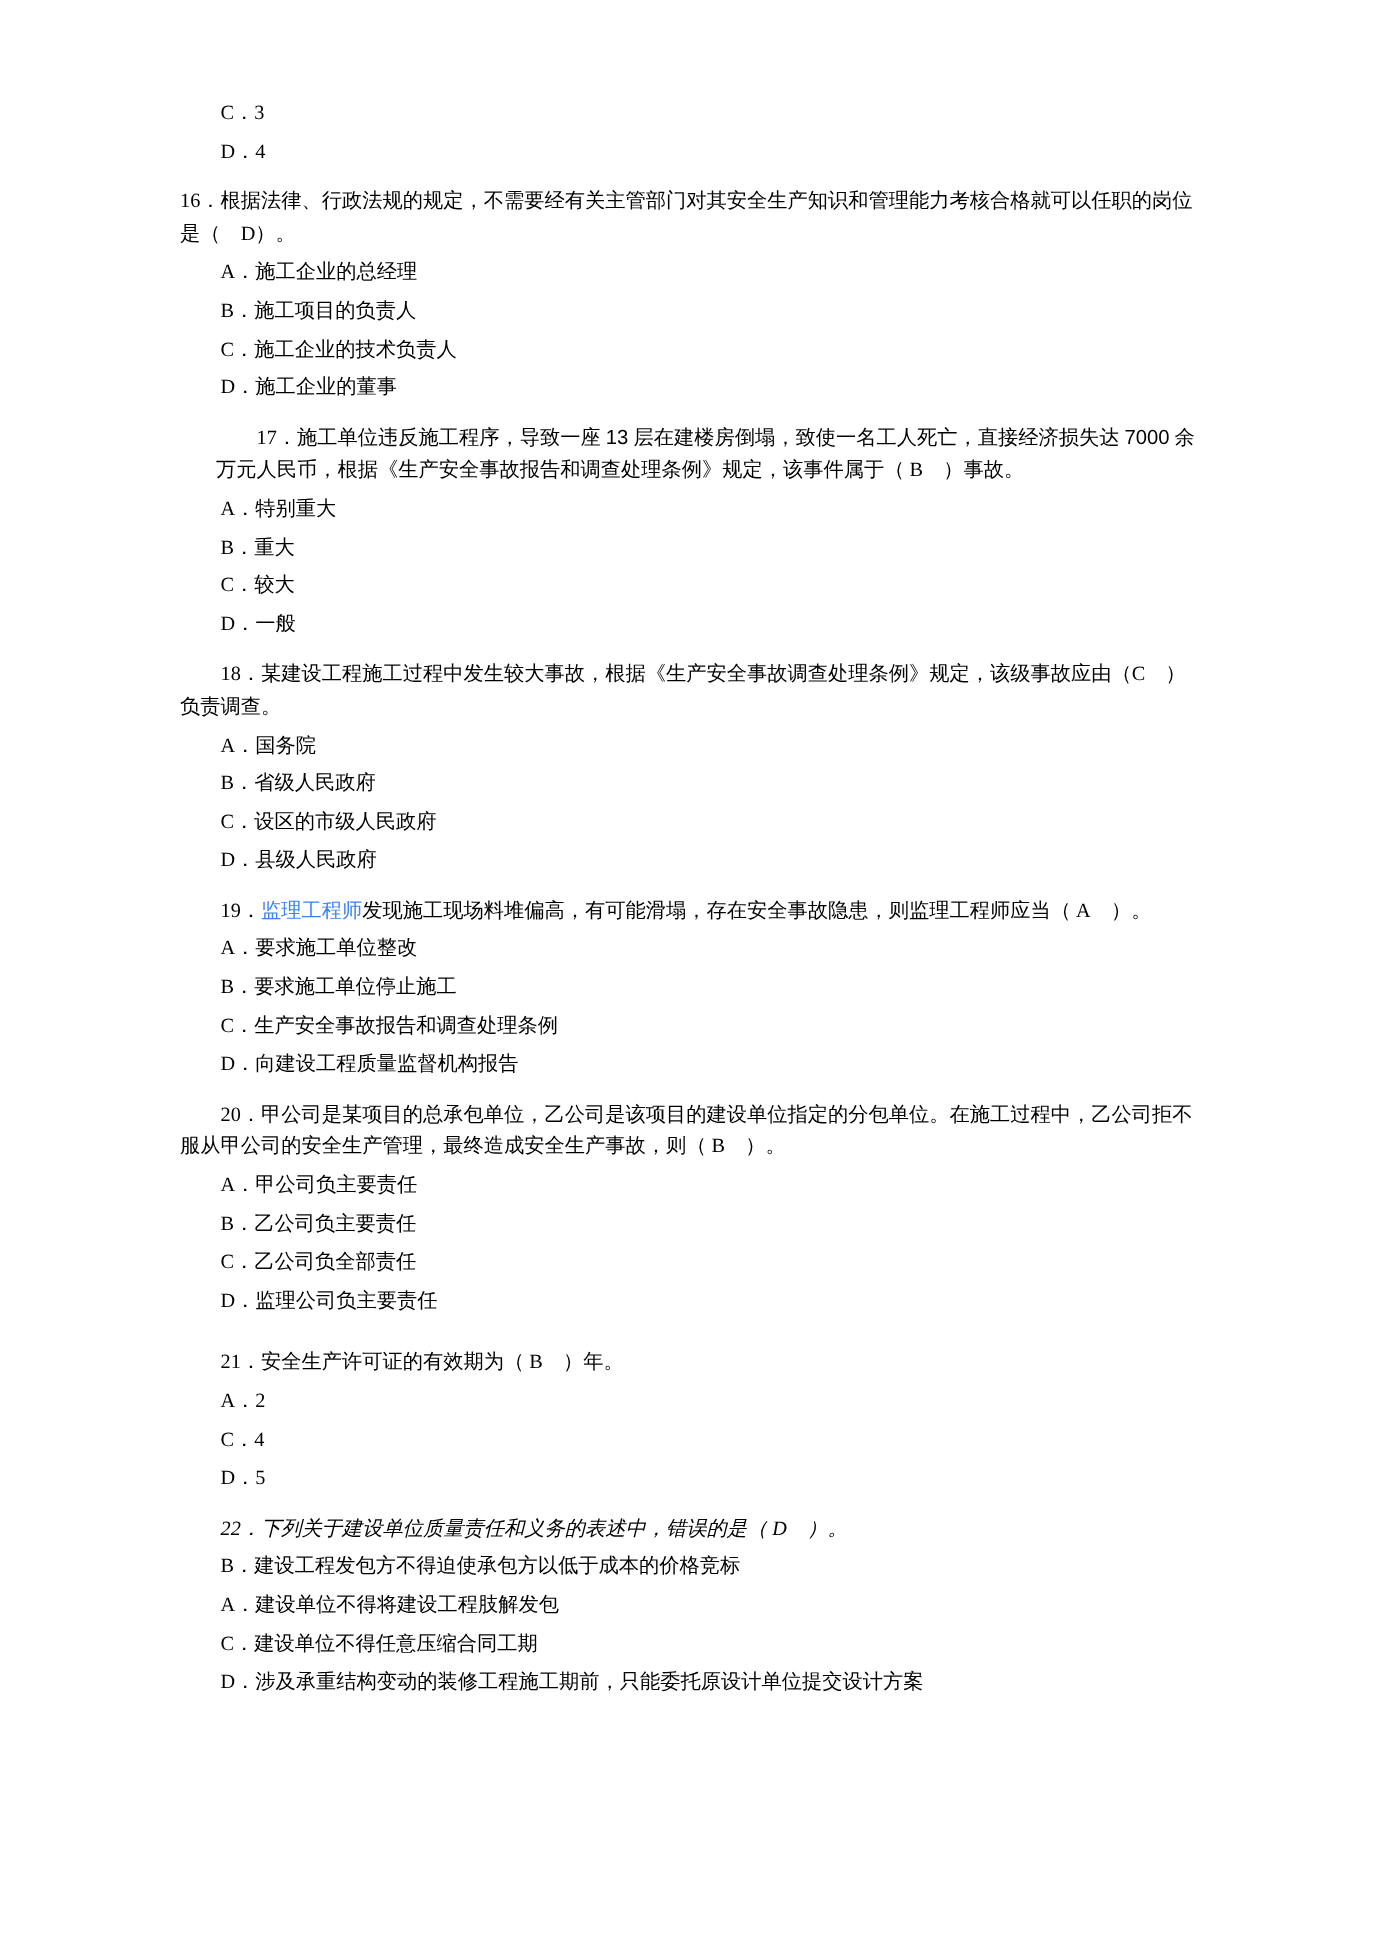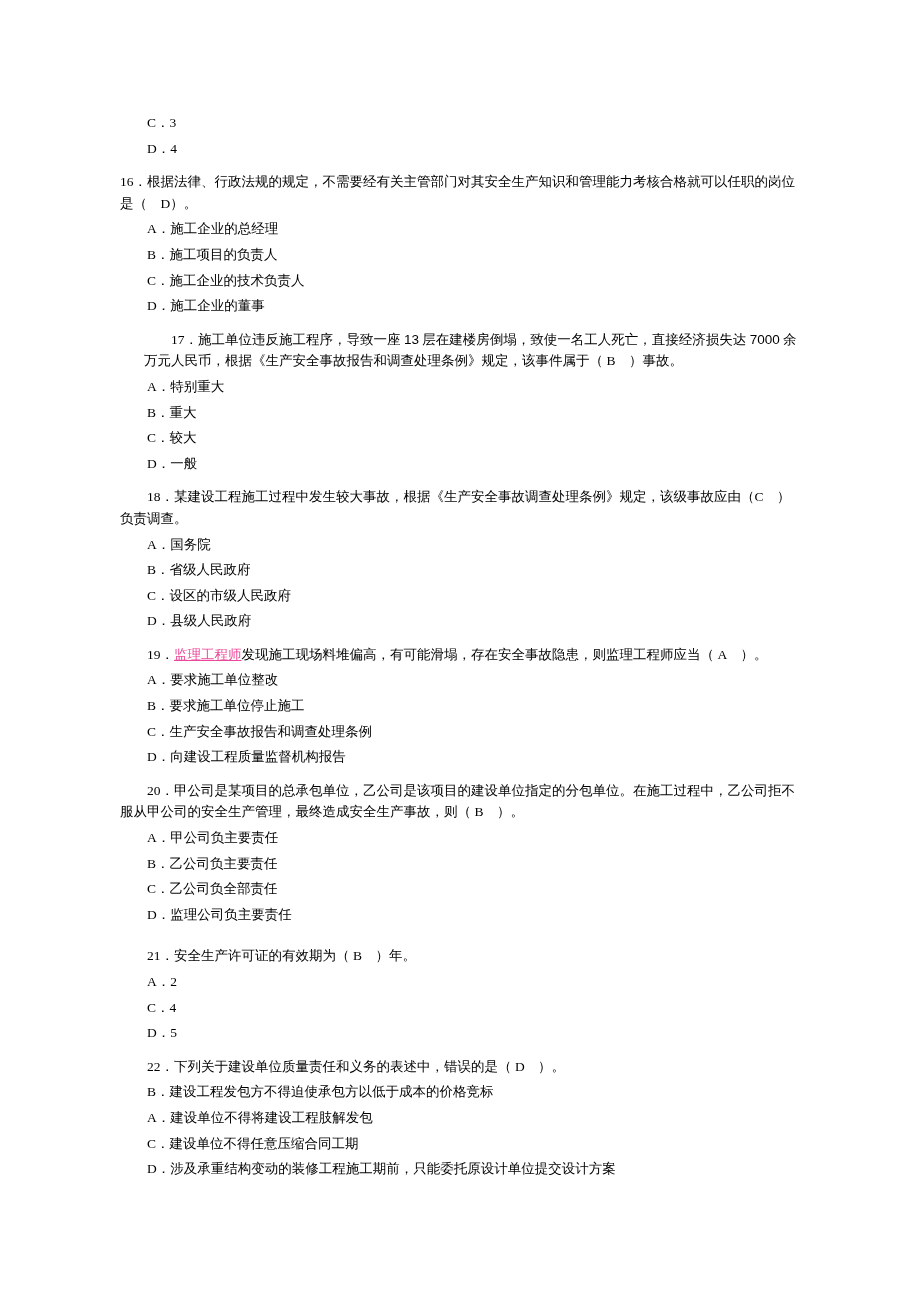--- a/index.html
+++ b/index.html
@@ -8,42 +8,41 @@
     padding: 0;
     font-family: "SimSun", "宋体", serif;
     font-size: 13.5px;
     color: #000;
     line-height: 1.6;
   }
   .page {
     width: 920px;
     min-height: 1302px;
     margin: 0 auto;
-    padding: 108px 120px 90px 120px;
+    padding: 60px 120px 90px 120px;
     box-sizing: border-box;
     background: #fff;
   }
   .opt {
     padding-left: 2em;
     margin: 4px 0;
   }
   .stem {
     text-indent: 2em;
     margin: 4px 0 4px 0;
   }
   .block {
     margin-bottom: 12px;
   }
   .lat {
     font-family: Arial, sans-serif;
     font-size: 13.5px;
   }
   .link {
-    color: #ec4899;
-    text-decoration: underline;
+    color: #3b82f6;
   }
 </style>
 </head>
 <body>
 
 <div class="page">
 
   <div class="block">
     <div class="opt">C．3</div>
     <div class="opt">D．4</div>
@@ -102,21 +101,21 @@
   <div class="block">
     <div class="stem" style="text-indent:0;margin-top:20px;">
       <span style="display:inline-block; width:2em;"></span><span>21．安全生产许可证的有效期为（ B ）年。</span>
     </div>
     <div class="opt">A．2</div>
     <div class="opt">C．4</div>
     <div class="opt">D．5</div>
   </div>
 
   <div class="block">
-    <div class="stem" style="text-indent:0;">
+    <div class="stem" style="text-indent:0;font-style:italic;">
       <span style="display:inline-block; width:2em;"></span><span>22．下列关于建设单位质量责任和义务的表述中，错误的是（ D ）。</span>
     </div>
     <div class="opt">B．建设工程发包方不得迫使承包方以低于成本的价格竞标</div>
     <div class="opt">A．建设单位不得将建设工程肢解发包</div>
     <div class="opt">C．建设单位不得任意压缩合同工期</div>
     <div class="opt">D．涉及承重结构变动的装修工程施工期前，只能委托原设计单位提交设计方案</div>
   </div>
 
 </div>
 

